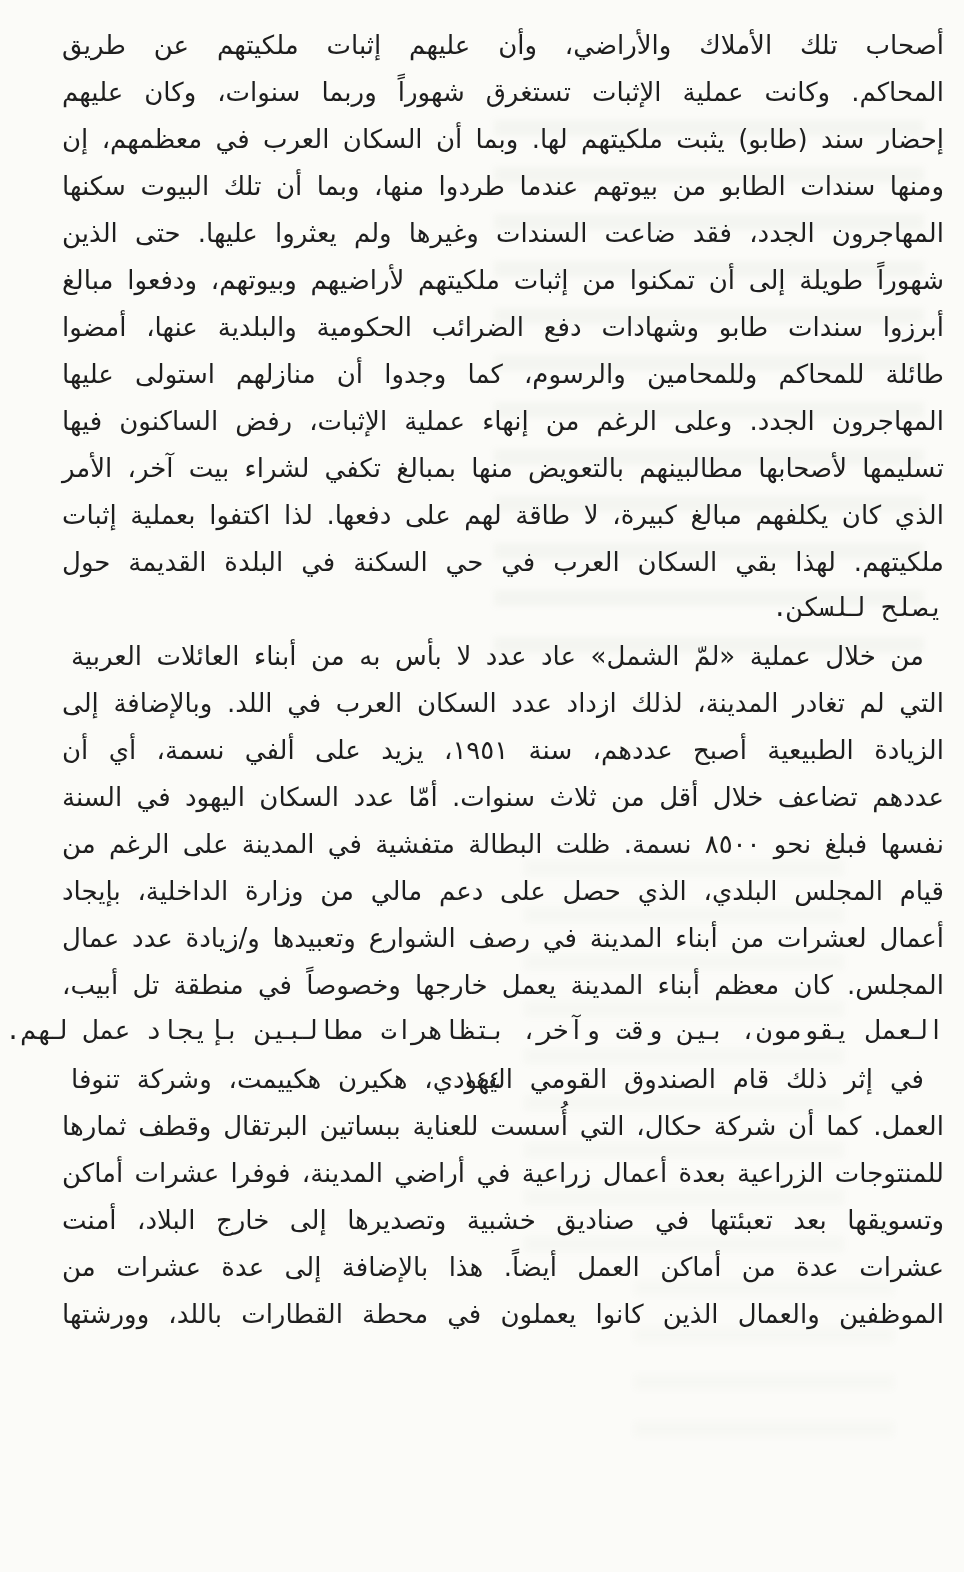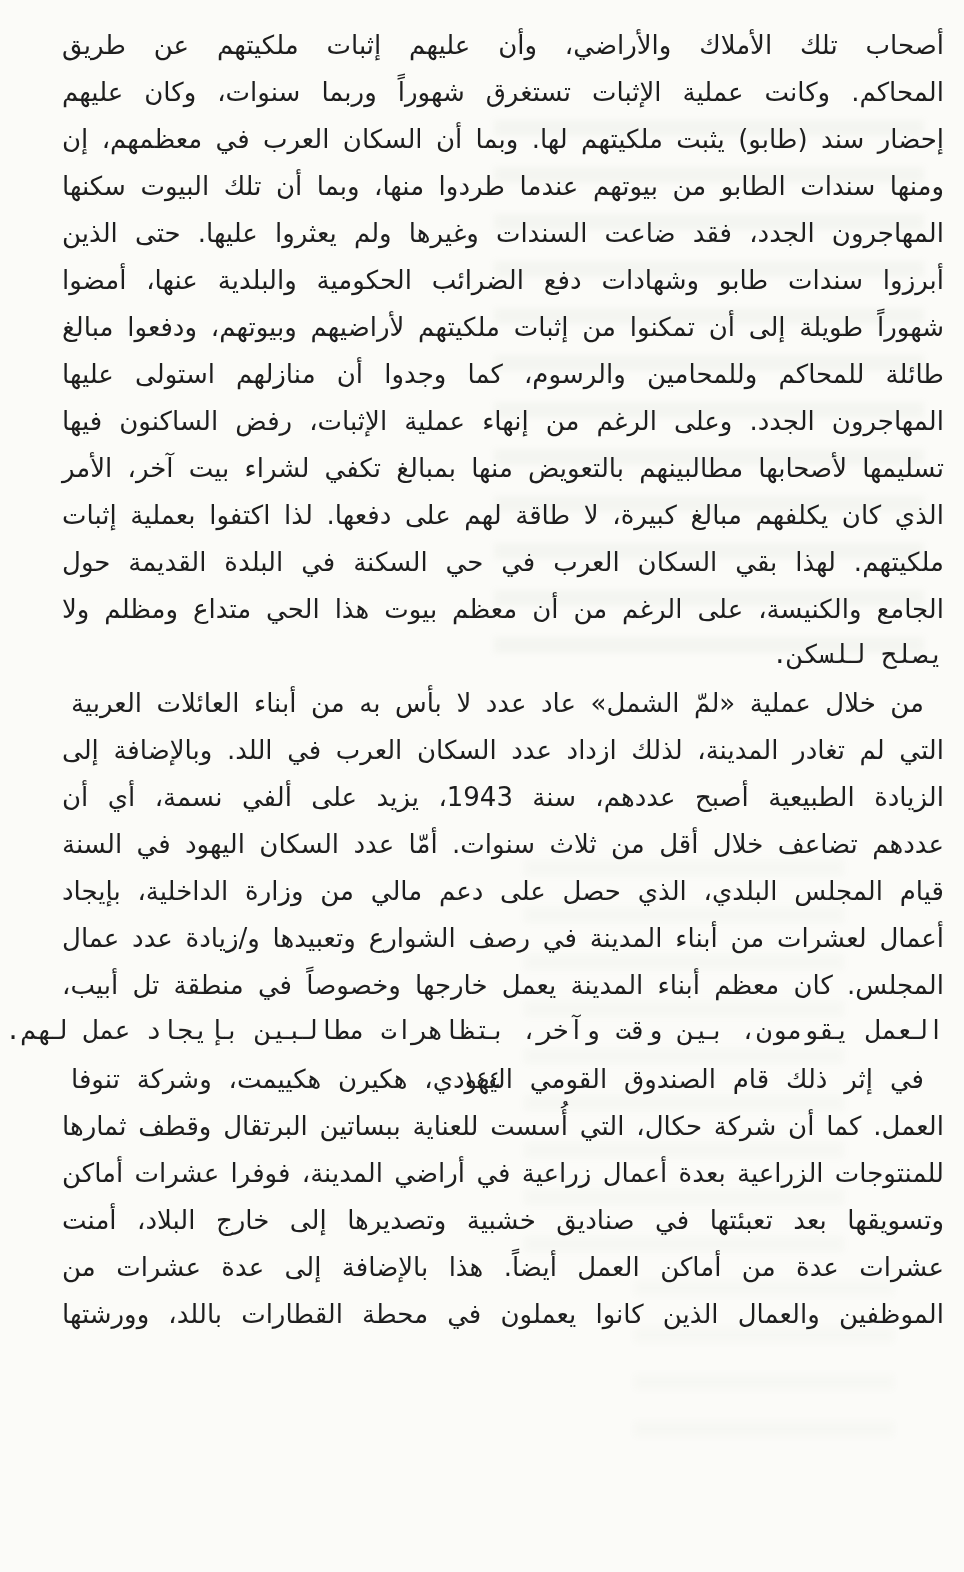--- a/index.html
+++ b/index.html
@@ -68,36 +68,36 @@
   <div class="bleed bleed-c"></div>
 
   <div class="text-block">
 
     <div class="para">
       <div class="line">أصحاب تلك الأملاك والأراضي، وأن عليهم إثبات ملكيتهم عن طريق</div>
       <div class="line">المحاكم. وكانت عملية الإثبات تستغرق شهوراً وربما سنوات، وكان عليهم</div>
       <div class="line">إحضار سند (طابو) يثبت ملكيتهم لها. وبما أن السكان العرب في معظمهم، إن</div>
       <div class="line">ومنها سندات الطابو من بيوتهم عندما طردوا منها، وبما أن تلك البيوت سكنها</div>
       <div class="line">المهاجرون الجدد، فقد ضاعت السندات وغيرها ولم يعثروا عليها. حتى الذين</div>
+      <div class="line">شهوراً طويلة إلى أن تمكنوا من إثبات ملكيتهم لأراضيهم وبيوتهم، ودفعوا مبالغ</div>
       <div class="line">أبرزوا سندات طابو وشهادات دفع الضرائب الحكومية والبلدية عنها، أمضوا</div>
-      <div class="line">شهوراً طويلة إلى أن تمكنوا من إثبات ملكيتهم لأراضيهم وبيوتهم، ودفعوا مبالغ</div>
       <div class="line">طائلة للمحاكم وللمحامين والرسوم، كما وجدوا أن منازلهم استولى عليها</div>
       <div class="line">المهاجرون الجدد. وعلى الرغم من إنهاء عملية الإثبات، رفض الساكنون فيها</div>
       <div class="line">تسليمها لأصحابها مطالبينهم بالتعويض منها بمبالغ تكفي لشراء بيت آخر، الأمر</div>
       <div class="line">الذي كان يكلفهم مبالغ كبيرة، لا طاقة لهم على دفعها. لذا اكتفوا بعملية إثبات</div>
       <div class="line">ملكيتهم. لهذا بقي السكان العرب في حي السكنة في البلدة القديمة حول</div>
-      <div class="line">الجامع والكنيسة، على الرغم من أن معظم بيوت هذا الحي متداع ومظلم ولا</div>
       <div class="line para-end">يصلح للسكن.</div>
     </div>
 
     <div class="para">
       <div class="line first-indent">من خلال عملية «لمّ الشمل» عاد عدد لا بأس به من أبناء العائلات العربية</div>
       <div class="line">التي لم تغادر المدينة، لذلك ازداد عدد السكان العرب في اللد. وبالإضافة إلى</div>
-      <div class="line">الزيادة الطبيعية أصبح عددهم، سنة 1943، يزيد على ألفي نسمة، أي أن</div>
+      <div class="line">الزيادة الطبيعية أصبح عددهم، سنة ١٩٥١، يزيد على ألفي نسمة، أي أن</div>
       <div class="line">عددهم تضاعف خلال أقل من ثلاث سنوات. أمّا عدد السكان اليهود في السنة</div>
+      <div class="line">نفسها فبلغ نحو ٨٥٠٠ نسمة. ظلت البطالة متفشية في المدينة على الرغم من</div>
       <div class="line">قيام المجلس البلدي، الذي حصل على دعم مالي من وزارة الداخلية، بإيجاد</div>
       <div class="line">أعمال لعشرات من أبناء المدينة في رصف الشوارع وتعبيدها و/زيادة عدد عمال</div>
       <div class="line">المجلس. كان معظم أبناء المدينة يعمل خارجها وخصوصاً في منطقة تل أبيب،</div>
       <div class="line para-end">العمل يقومون، بين وقت وآخر، بتظاهرات مطالبين بإيجاد عمل لهم.</div>
     </div>
 
     <div class="para">
       <div class="line first-indent">في إثر ذلك قام الصندوق القومي اليهودي، هكيرن هكييمت، وشركة تنوفا</div>
       <div class="line">العمل. كما أن شركة حكال، التي أُسست للعناية ببساتين البرتقال وقطف ثمارها</div>
       <div class="line">للمنتوجات الزراعية بعدة أعمال زراعية في أراضي المدينة، فوفرا عشرات أماكن</div>

